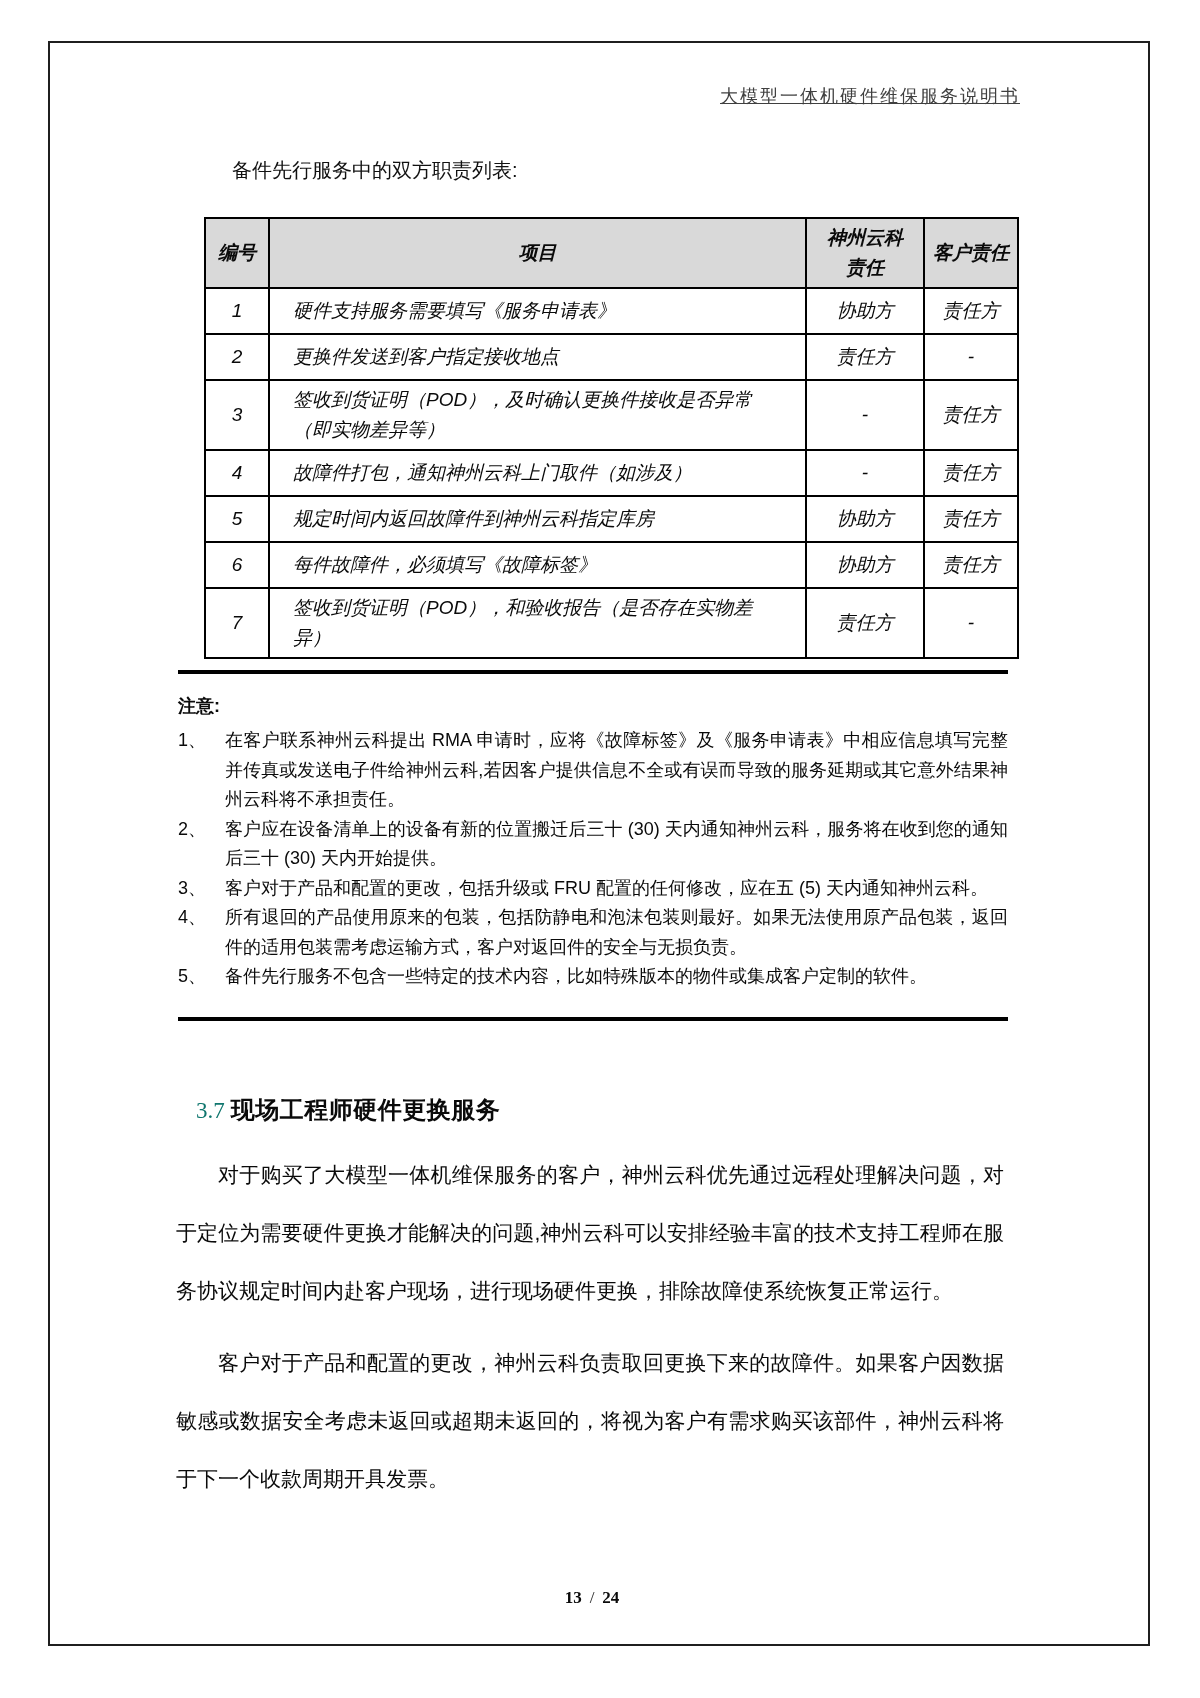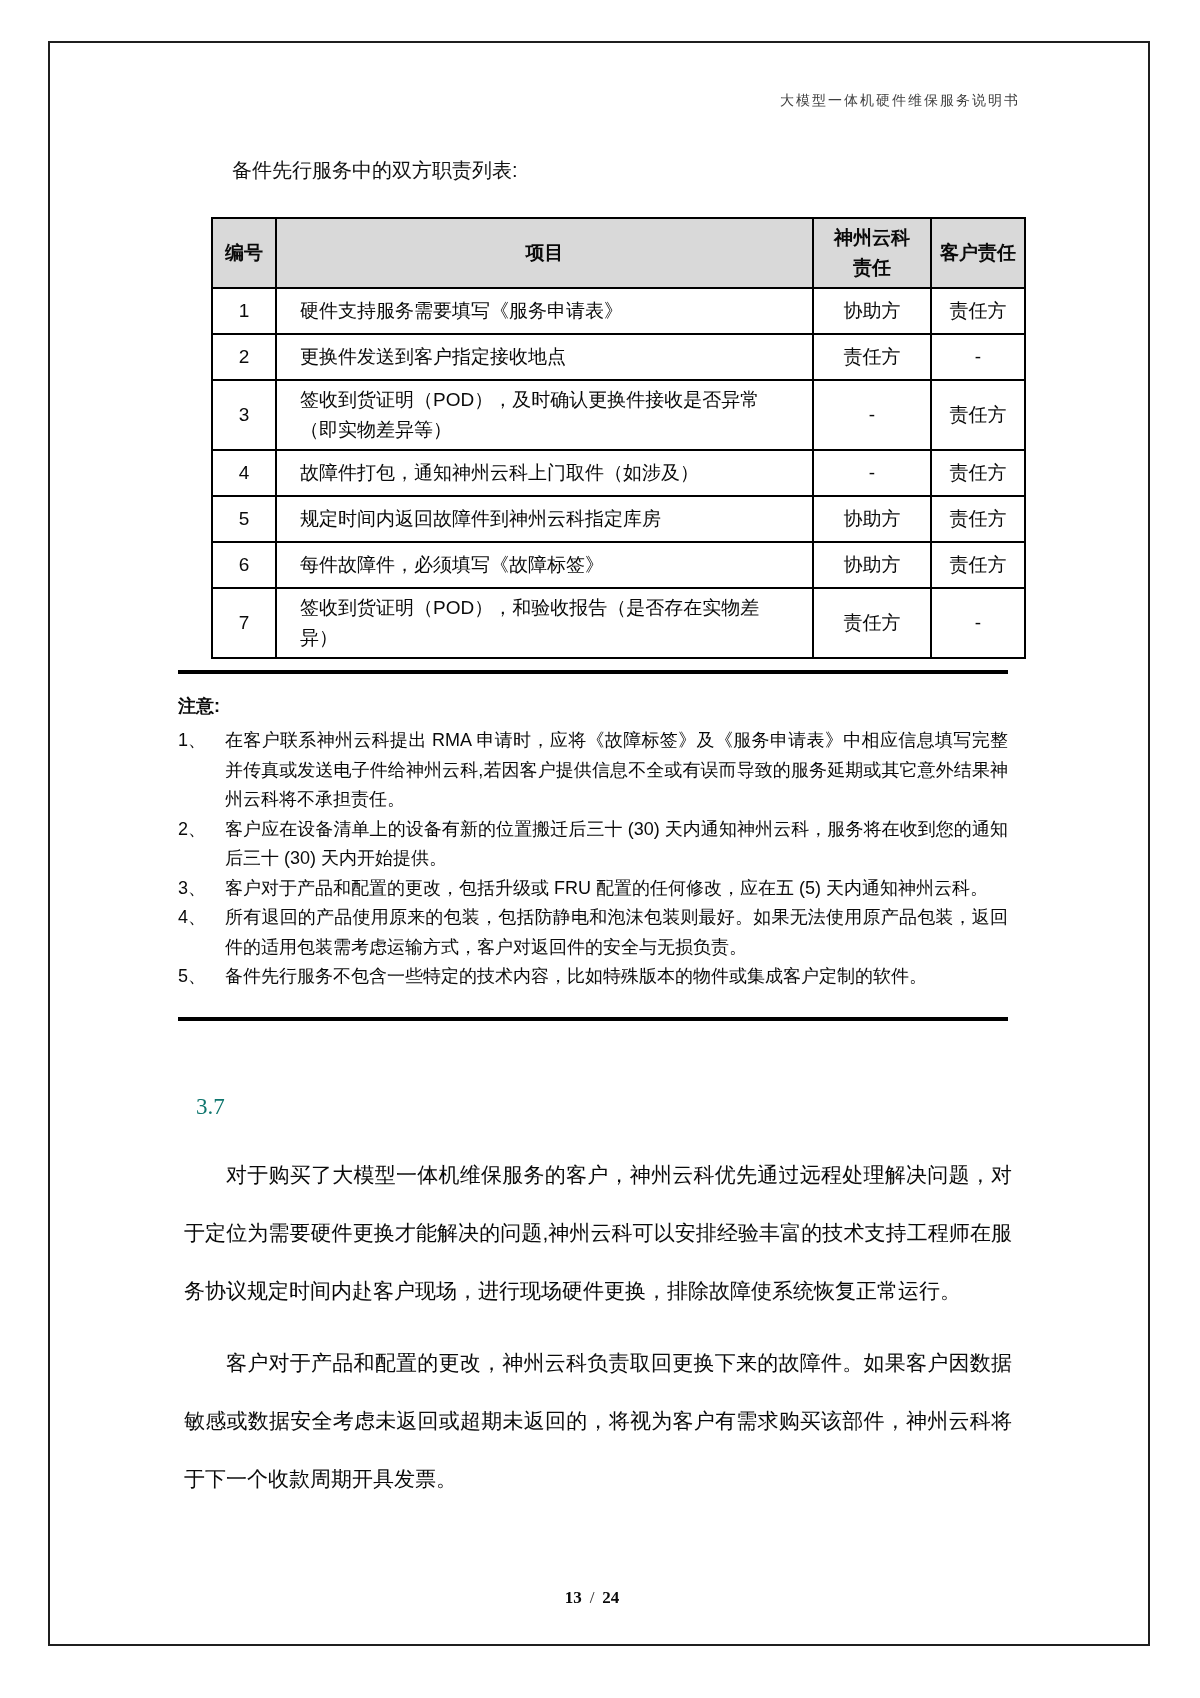--- a/index.html
+++ b/index.html
@@ -6,30 +6,31 @@
   body{
     width:1200px;height:1698px;position:relative;background:#ffffff;
     font-family:"Liberation Sans",sans-serif;color:#000;
     -webkit-font-smoothing:antialiased;
   }
   .page-frame{
     position:absolute;left:48px;top:41px;width:1102px;height:1605px;
     border:2px solid #1f1f1f;box-sizing:border-box;
   }
   .doc-header{
-    position:absolute;top:92px;left:0;width:1020px;text-align:right;
-    font-family:"Liberation Serif",serif;font-size:14px;color:#3f3f3f;
+    position:absolute;top:84px;left:0;width:1020px;text-align:right;
+    font-family:"Liberation Serif",serif;font-size:18px;color:#3f3f3f;
     letter-spacing:2px;
+    text-decoration:underline;
   }
   .intro{
     position:absolute;left:232px;top:157px;font-size:20px;color:#111;
   }
   table.resp{
-    position:absolute;left:211px;top:217px;width:813px;
-    border-collapse:collapse;table-layout:fixed;
+    position:absolute;left:204px;top:217px;width:813px;
+    border-collapse:collapse;table-layout:fixed;font-style:italic;
   }
   table.resp col.c-no{width:64px;}
   table.resp col.c-item{width:537px;}
   table.resp col.c-vendor{width:118px;}
   table.resp col.c-cust{width:94px;}
   table.resp th,table.resp td{
     border:2px solid #000;font-size:19px;line-height:30px;
     text-align:center;vertical-align:middle;padding:4px 8px;
     box-sizing:border-box;color:#0a0a0a;
   }
@@ -62,21 +63,21 @@
   .section-heading{
     position:absolute;left:196px;top:1094px;display:flex;align-items:baseline;
   }
   .sec-num{
     font-family:"Liberation Serif",serif;font-size:23px;color:#0f766e;margin-right:6px;
   }
   .sec-title{
     font-size:24px;font-weight:bold;color:#0a0a0a;letter-spacing:0.5px;
   }
   .para{
-    position:absolute;left:184px;width:828px;font-size:21px;line-height:58px;
+    position:absolute;left:176px;width:828px;font-size:21px;line-height:58px;
     text-align:justify;text-indent:2em;color:#0a0a0a;
   }
   .para-1{top:1146px;}
   .para-2{top:1334px;}
   .page-footer{
     position:absolute;left:0;top:1588px;width:1184px;text-align:center;
     font-family:"Liberation Serif",serif;font-size:17px;color:#0a0a0a;
   }
   .pg-num{font-weight:bold;}
   .pg-sep{margin:0 8px;font-weight:normal;color:#222;}
@@ -178,20 +179,21 @@
   <div class="note-item">
     <span class="note-num">5、</span>
     <span class="note-text">备件先行服务不包含一些特定的技术内容，比如特殊版本的物件或集成客户定制的软件。</span>
   </div>
 </div>
 
 <div class="sep sep-bottom"></div>
 
 <div class="section-heading">
   <span class="sec-num">3.7</span>
+  <span class="sec-title">现场工程师硬件更换服务</span>
 </div>
 
 <div class="para para-1">对于购买了大模型一体机维保服务的客户，神州云科优先通过远程处理解决问题，对于定位为需要硬件更换才能解决的问题,神州云科可以安排经验丰富的技术支持工程师在服务协议规定时间内赴客户现场，进行现场硬件更换，排除故障使系统恢复正常运行。</div>
 <div class="para para-2">客户对于产品和配置的更改，神州云科负责取回更换下来的故障件。如果客户因数据敏感或数据安全考虑未返回或超期未返回的，将视为客户有需求购买该部件，神州云科将于下一个收款周期开具发票。</div>
 
 <div class="page-footer">
   <span class="pg-num">13</span><span class="pg-sep">/</span><span class="pg-num">24</span>
 </div>
 
 </body></html>

